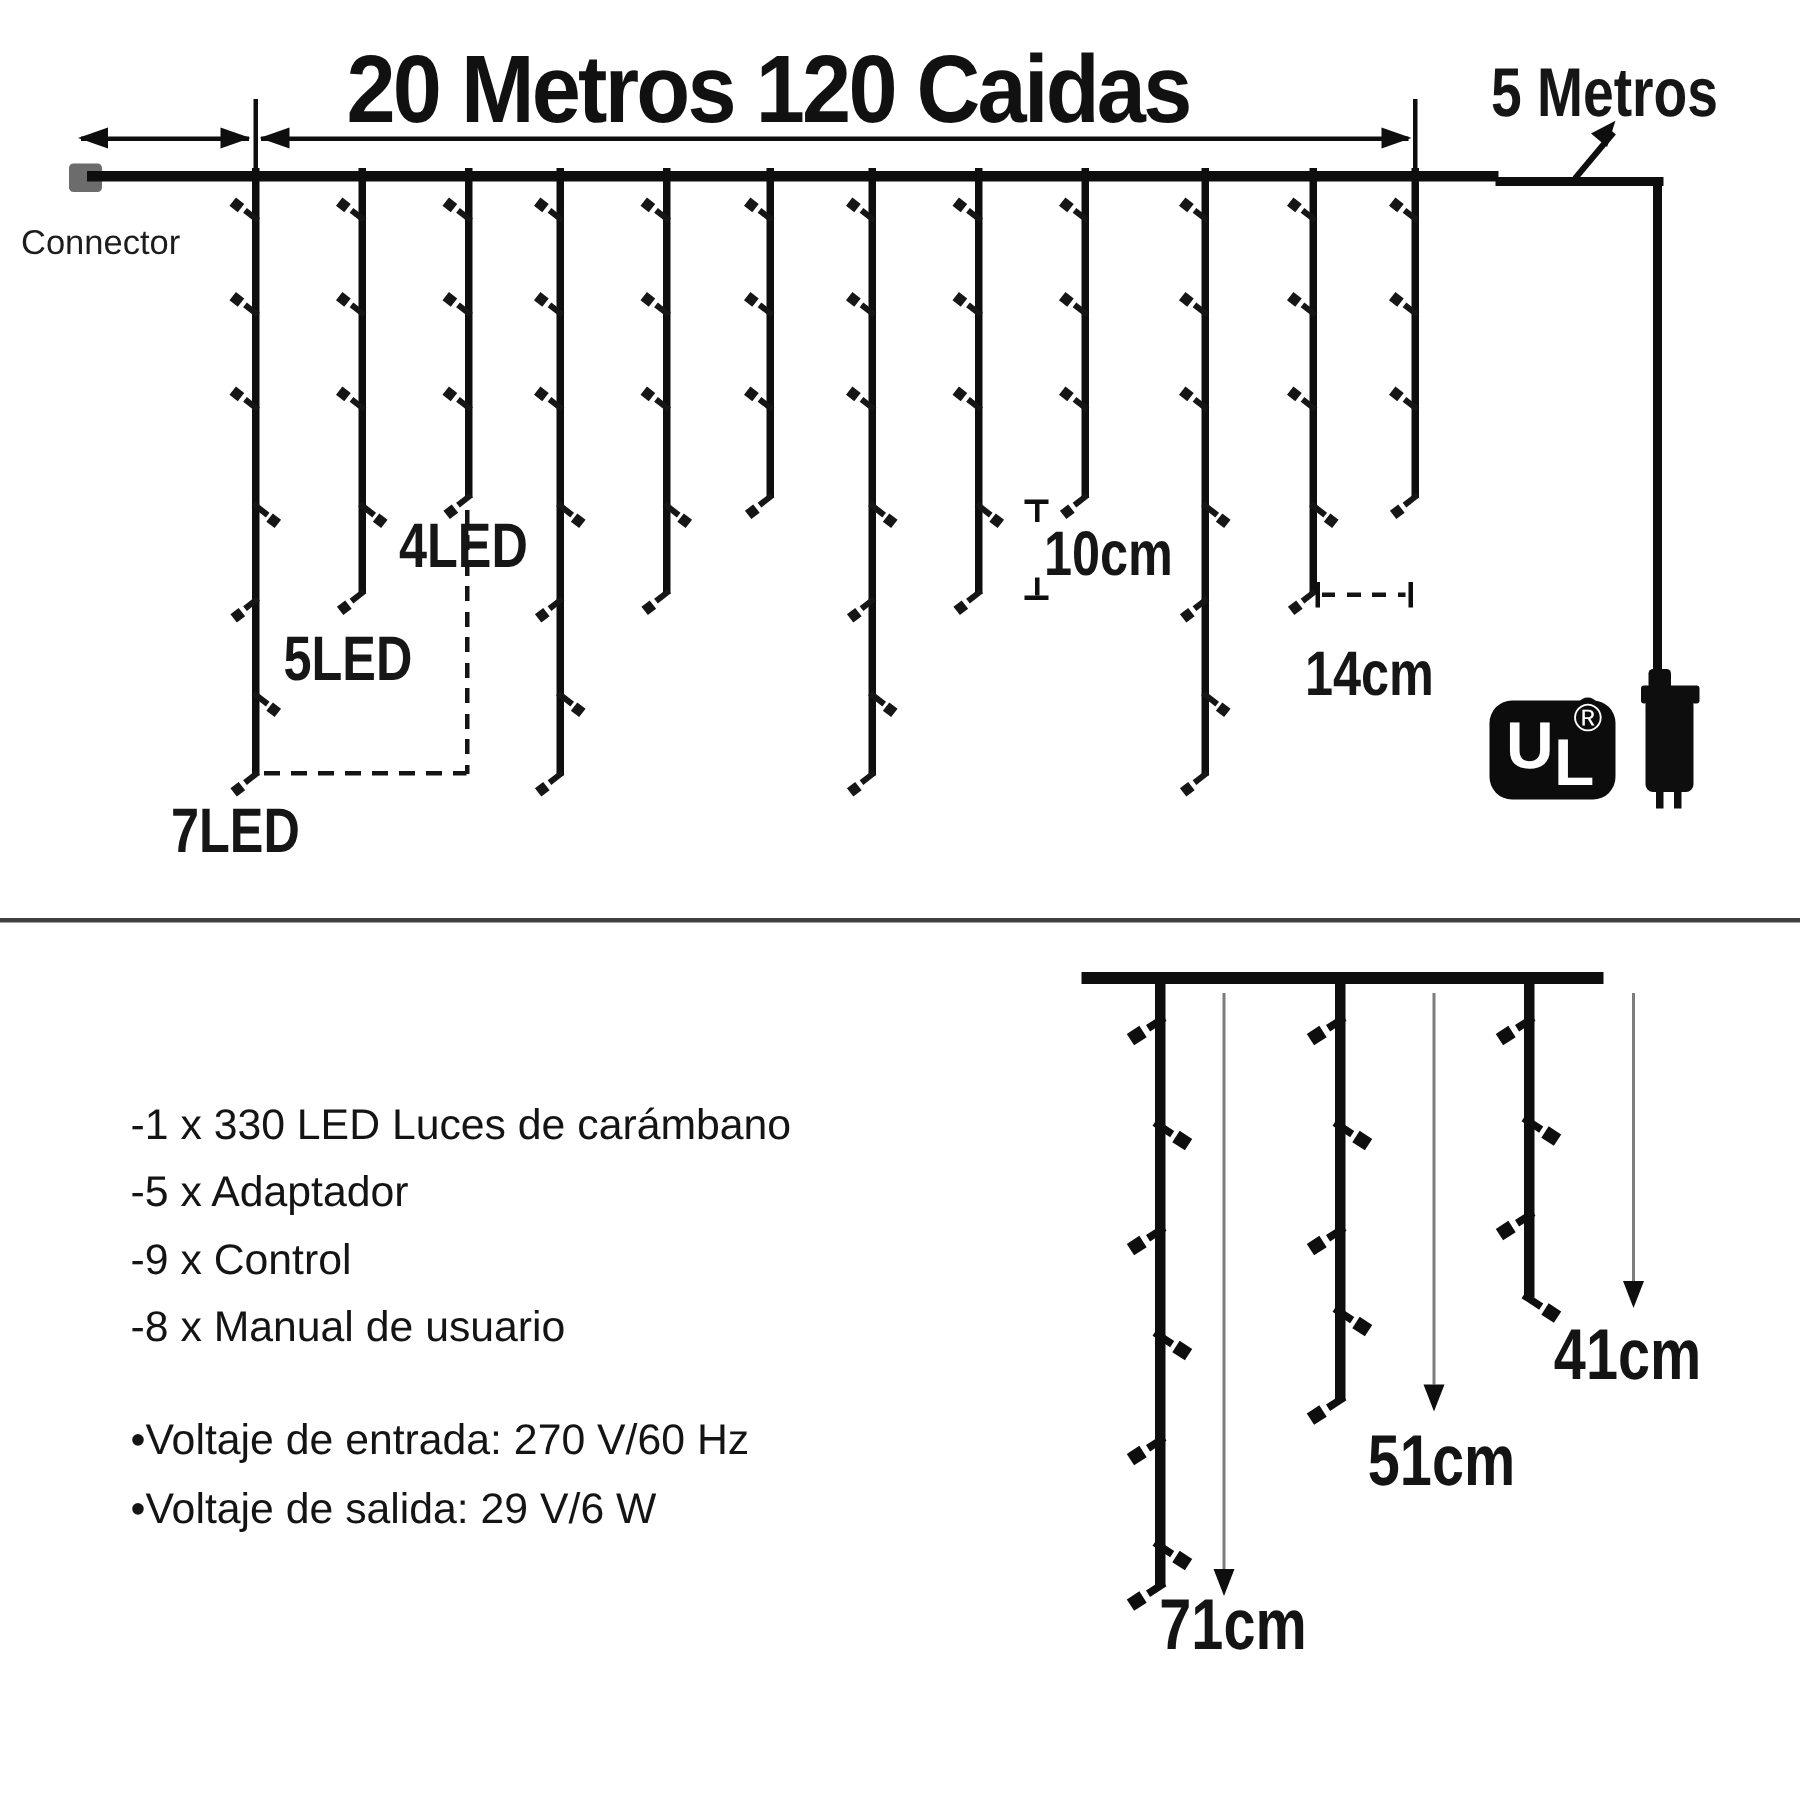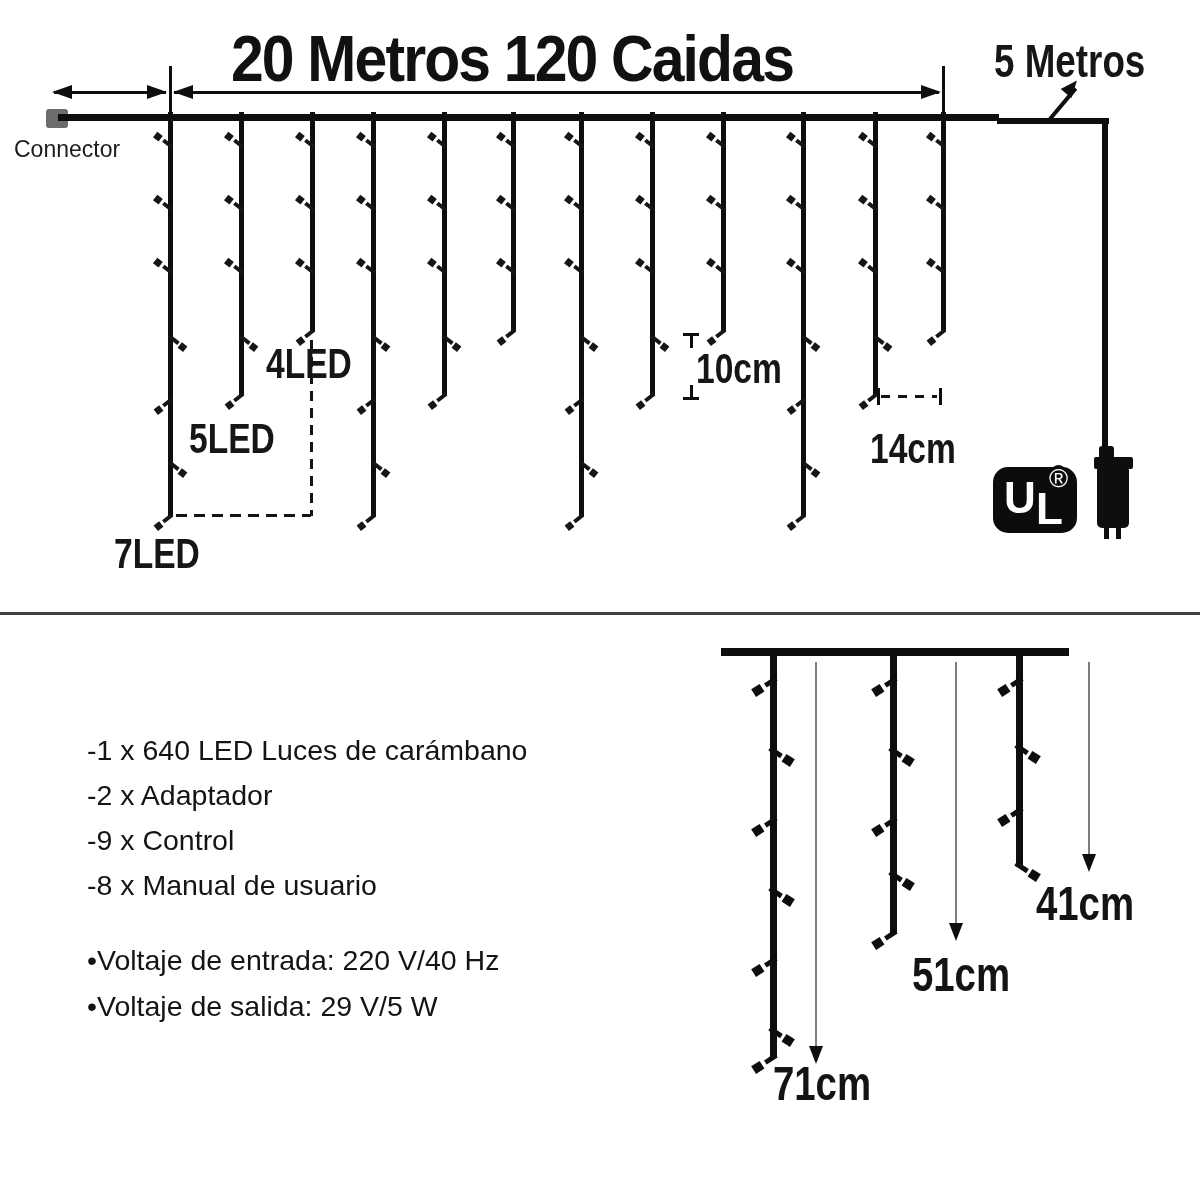--- a/index.html
+++ b/index.html
@@ -9,21 +9,21 @@
   }
   .abs{position:absolute;}
   
   .title{
     position:absolute;left:512px;top:22px;white-space:nowrap;
     font-size:64px;font-weight:bold;letter-spacing:-2px;color:#111;
     transform:translateX(-50%) scaleX(.92);
   }
   .cond{font-weight:bold;color:#161616;white-space:nowrap;transform-origin:0 0;}
   .lbl-5metros{left:994px;top:34px;font-size:46px;transform:scaleX(.8);}
-  .lbl-connector{left:14px;top:136px;font-size:23px;color:#1c1c1c;white-space:nowrap;}
+  .lbl-connector{left:14px;top:148px;font-size:23px;color:#1c1c1c;white-space:nowrap;}
   .lbl-7led{left:114px;top:530px;font-size:42px;transform:scaleX(.8);}
   .lbl-5led{left:189px;top:415px;font-size:42px;transform:scaleX(.8);}
   .lbl-4led{left:266px;top:340px;font-size:42px;transform:scaleX(.8);}
   .lbl-10cm{left:696px;top:345px;font-size:42px;transform:scaleX(.8);}
   .lbl-14cm{left:870px;top:425px;font-size:42px;transform:scaleX(.8);}
   .cond-c{position:absolute;font-weight:bold;color:#141414;white-space:nowrap;
     transform:translateX(-50%) scaleX(.8);font-size:48px;}
   .lbl-71cm{left:822px;top:1056px;}
   .lbl-51cm{left:961px;top:947px;}
   .lbl-41cm{left:1085px;top:876px;}
@@ -203,27 +203,27 @@
   <div class="abs cond lbl-10cm">10cm</div>
   <div class="abs cond lbl-14cm">14cm</div>
 
   <div class="ul-badge">
     <span class="u">U</span>
     <span class="l">L</span>
     <span class="reg">®</span>
   </div>
 
   <div class="pkg">
-    <div>-1 x 640 LED Luces de carámbano</div>
-    <div>-2 x Adaptador</div>
+    <div>-1 x 330 LED Luces de carámbano</div>
+    <div>-5 x Adaptador</div>
     <div>-9 x Control</div>
     <div>-8 x Manual de usuario</div>
   </div>
   <div class="specs">
-    <div>•Voltaje de entrada: 220 V/40 Hz</div>
-    <div>•Voltaje de salida: 29 V/5 W</div>
+    <div>•Voltaje de entrada: 270 V/60 Hz</div>
+    <div>•Voltaje de salida: 29 V/6 W</div>
   </div>
 
   <div class="cond-c lbl-71cm">71cm</div>
   <div class="cond-c lbl-51cm">51cm</div>
   <div class="cond-c lbl-41cm">41cm</div>
 
 </div>
 
 </body></html>

